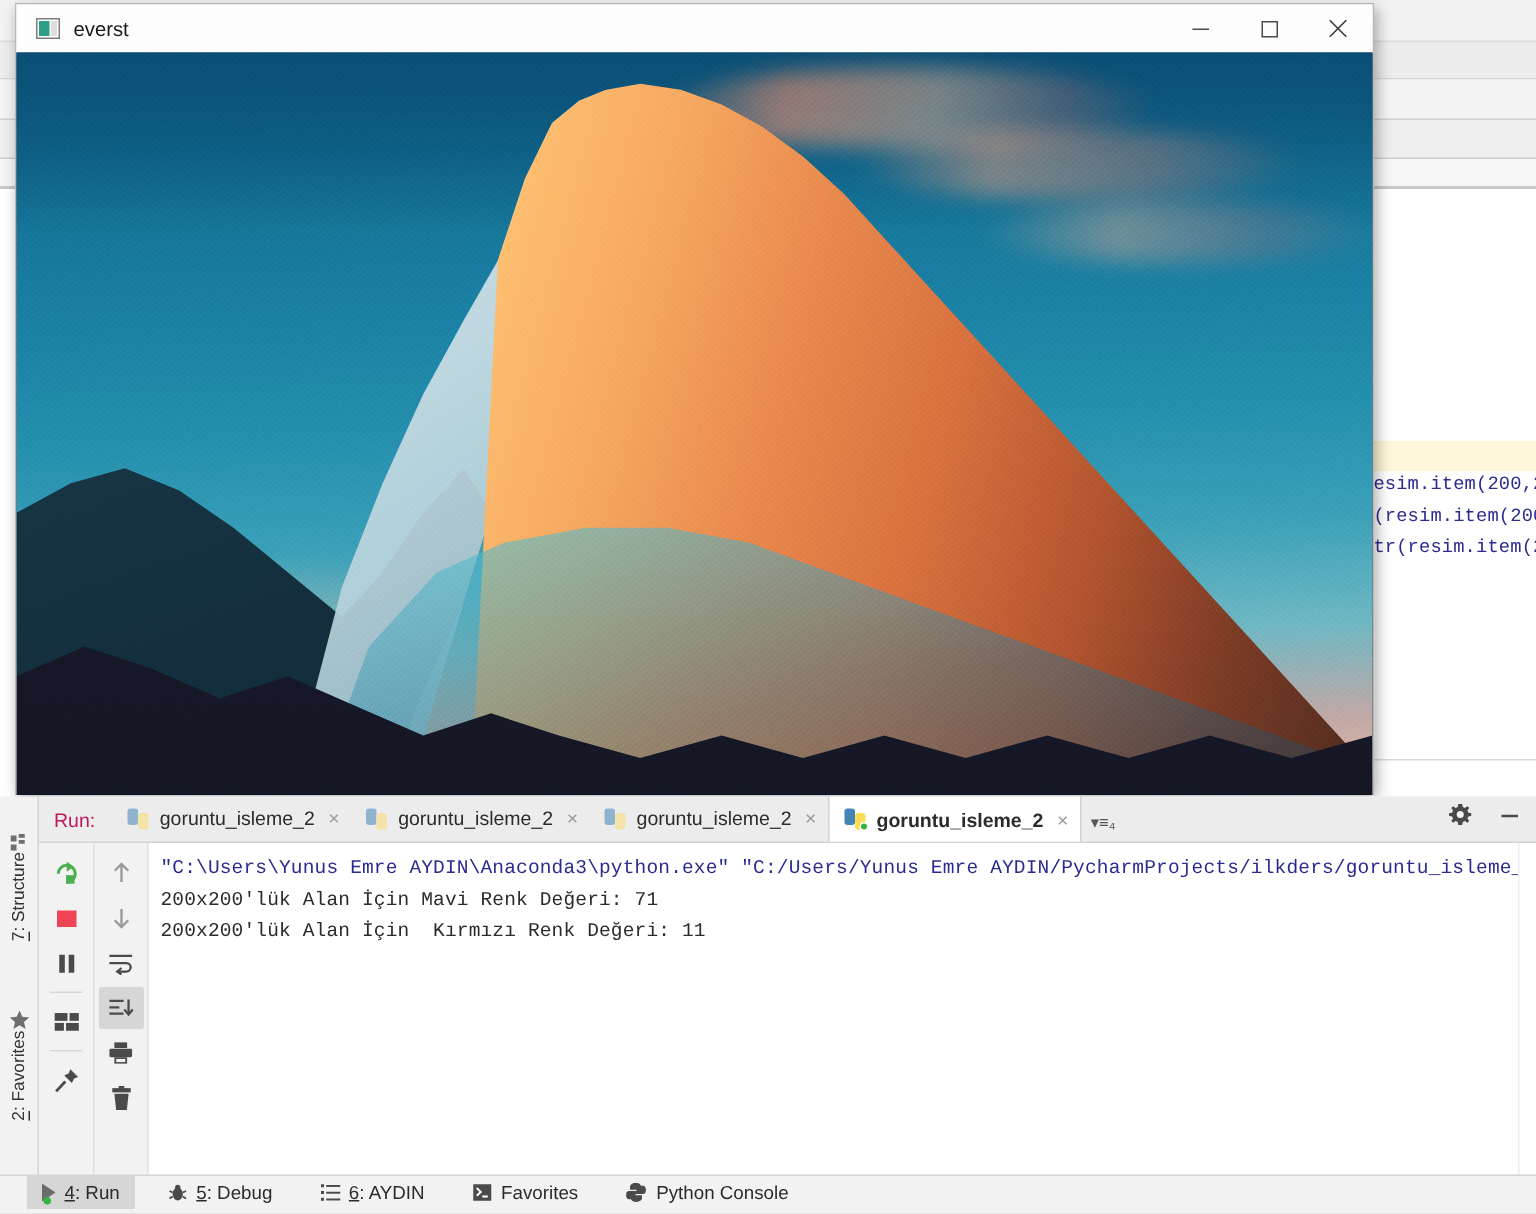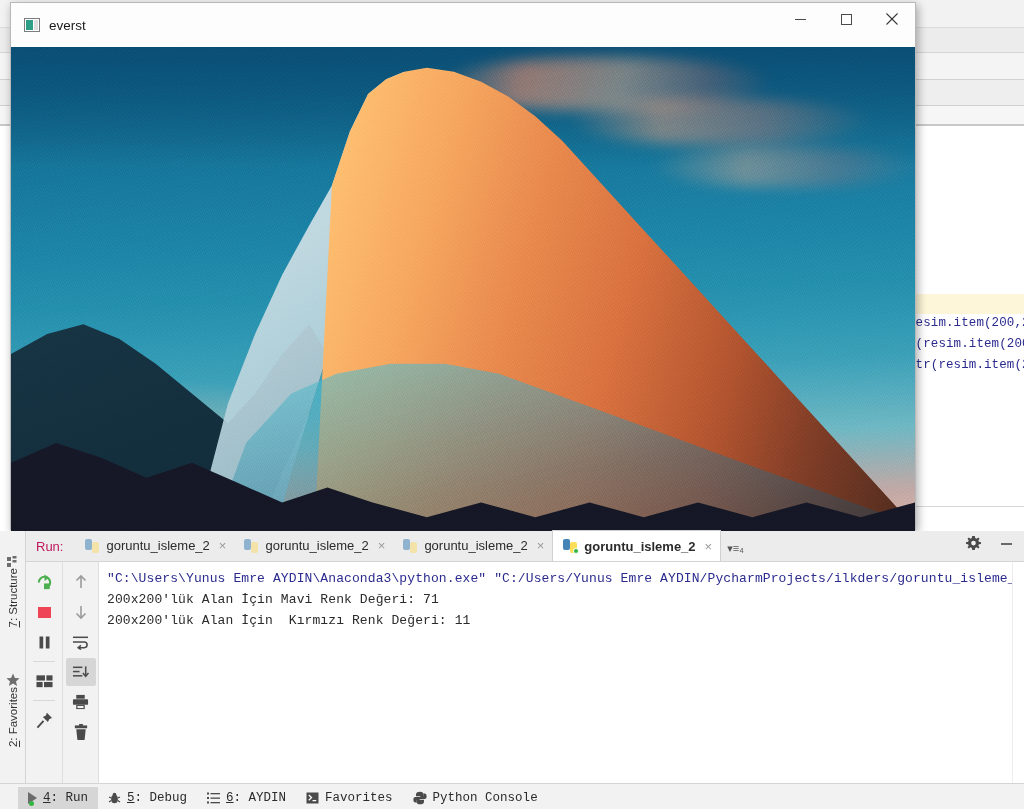--- a/index.html
+++ b/index.html
@@ -53,21 +53,21 @@
   }
 
   
   .imgwin {
     position: absolute; left: 10px; top: 2px; width: 906px; height: 528px;
     background: #fdfdfd;
     border: 1px solid #b9b9b9;
     box-shadow: 2px 3px 9px rgba(0,0,0,0.33);
   }
   .imgwin-title {
-    position: relative; height: 44px; background: #fdfdfd;
+    position: relative; height: 32px; background: #fdfdfd;
     display: flex; align-items: center;
   }
   .win-icon {
     width: 16px; height: 14px; margin-left: 13px; position: relative;
     background: #ffffff; border: 1px solid #7d7d7d;
   }
   .win-icon::before {
     content: ""; position: absolute; left: 1px; top: 1px;
     width: 7px; height: 10px; background: #2e9e86;
   }
@@ -273,21 +273,21 @@
   .cline.cmd { color: #2b2b8f; }
   .console-scroll-track {
     position: absolute; right: 0; top: 0; width: 12px; height: 100%;
     background: #ffffff; border-left: 1px solid #ededed;
   }
 
   
   .statusbar {
     position: absolute; left: 0; bottom: 0; width: 1024px; height: 26px;
     background: #f2f2f2; border-top: 1px solid #d4d4d4;
-    display: flex; align-items: flex-end; padding-left: 18px; gap: 0; font-family: Liberation Mono, monospace;
+    display: flex; align-items: flex-start; padding-left: 18px; gap: 12px;
   }
   .sbtn {
     display: flex; align-items: center; gap: 6px;
     height: 22px; padding: 0 10px; font-size: 12.5px; color: #2b2b2b;
   }
   .sbtn.active { background: #d6d6d6; }
   .sbtn u { text-decoration: underline; }
   .play-tri {
     width: 0; height: 0; position: relative;
     border-left: 9px solid #6b6b6b;

